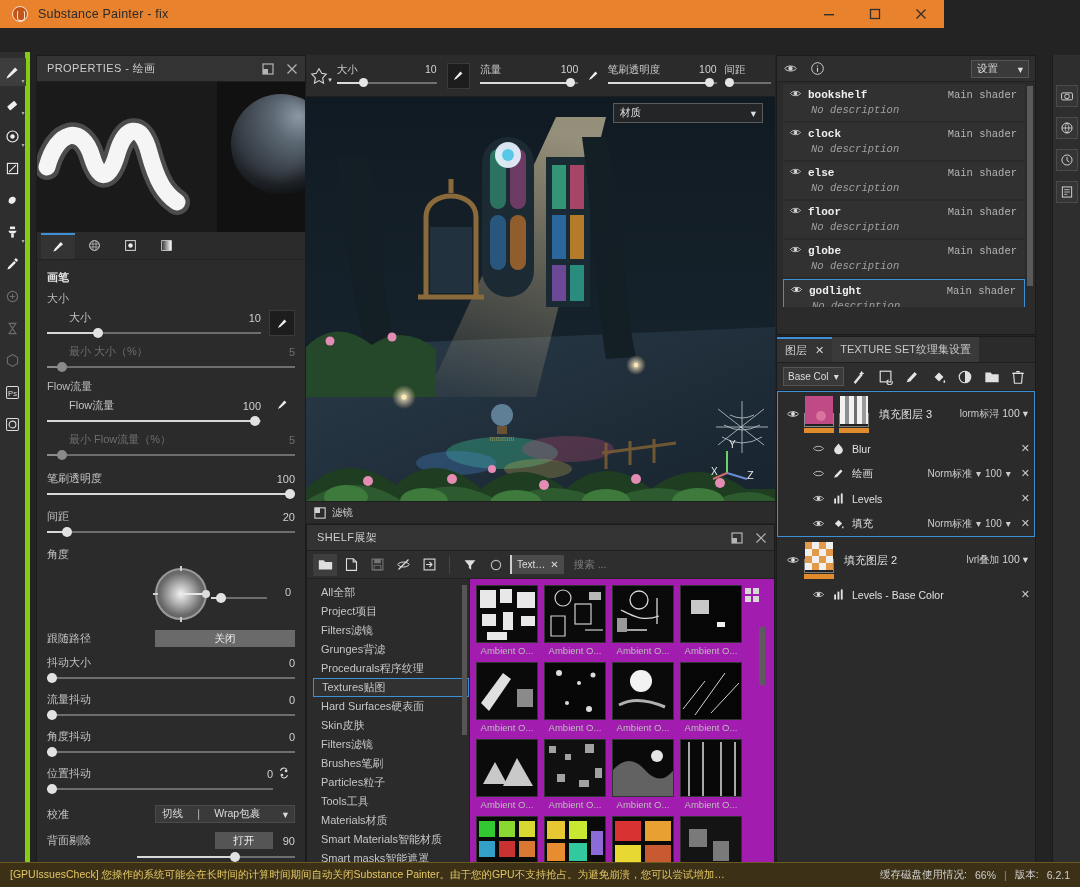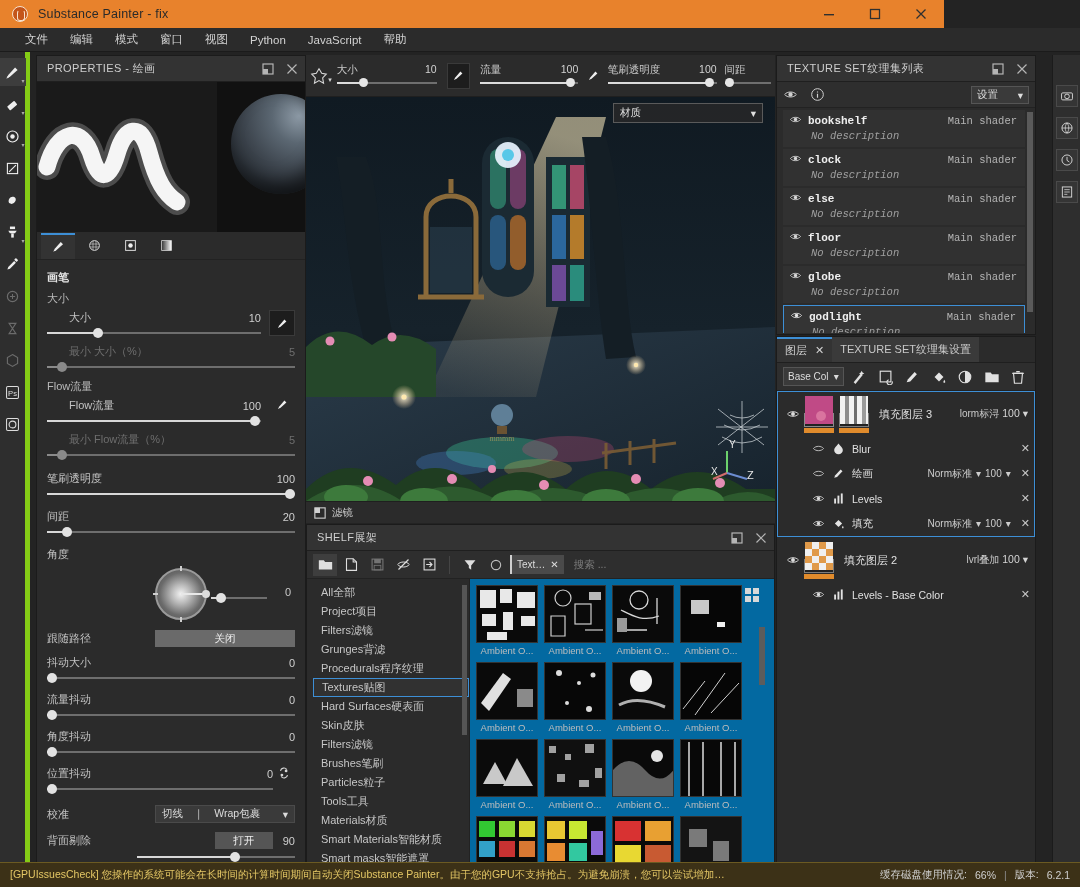--- a/index.html
+++ b/index.html
@@ -169,21 +169,21 @@
   .chip {
     height:19px; background:#4a4a4a; border-left:2px solid #cfcfcf; display:flex; align-items:center;
     padding:0 5px; gap:5px; color:#ddd; font-size:10px;
   }
   .searchbox { flex:1; height:19px; display:flex; align-items:center; padding-left:8px; color:#7d7d7d; font-size:10.5px; }
   .shelf-body { display:flex; height:283px; }
   .shelf-cats { width:163px; background:#2b2b2b; padding:4px 0 0 6px; overflow:hidden; border-right:1px solid #222; position:relative; }
   .cat { height:19px; display:flex; align-items:center; padding-left:8px; color:#c6c6c6; font-size:11px; }
   .cat.sel { border:1px solid #3d8fd6; background:#313131; }
   .cat-scroll { position:absolute; right:2px; top:6px; width:5px; height:150px; background:#555; }
-  .shelf-grid { flex:1; background:#0369a1; padding:6px 0 0 6px; position:relative; overflow:hidden; }
+  .shelf-grid { flex:1; background:#a21caf; padding:6px 0 0 6px; position:relative; overflow:hidden; }
   .grid-inner { display:flex; flex-wrap:wrap; gap:6px; width:268px; }
   .asset { width:62px; }
   .asset .thumb { width:62px; height:58px; background:#111; border:1px solid #333; overflow:hidden; position:relative; }
   .asset .alabel { font-size:9.5px; color:#bdbdbd; margin-top:2px; text-align:center; white-space:nowrap; overflow:hidden; }
   .grid-right { position:absolute; right:6px; top:6px; width:26px; }
   .gridview { width:20px; height:20px; display:flex; align-items:center; justify-content:center; color:#d0d0d0; }
   .grid-scroll { position:absolute; right:3px; top:42px; width:6px; height:58px; background:#5c5c5c; }
 
   
   #texset { left:776px; top:55px; width:260px; height:280px; }
@@ -266,30 +266,20 @@
           </svg>
       </div>
       <div class="tb-btn">
         <svg width="12" height="12" viewBox="0 0 12 12">
             <path d="M1.5 1.5 L10.5 10.5 M10.5 1.5 L1.5 10.5" stroke="currentColor" stroke-width="1.3" fill="none"></path>
           </svg>
       </div>
     </div>
   </div>
 
-  <div class="menubar">
-    <div class="menu-item">文件</div>
-    <div class="menu-item">编辑</div>
-    <div class="menu-item">模式</div>
-    <div class="menu-item">窗口</div>
-    <div class="menu-item">视图</div>
-    <div class="menu-item">Python</div>
-    <div class="menu-item">JavaScript</div>
-    <div class="menu-item">帮助</div>
-  </div>
 
   <div class="lefttools">
     <div class="ltool sel">
       <svg width="17" height="17" viewBox="0 0 20 20">
           <path d="M3 17 L5 13 L13 4 L16 7 L7 15 Z" fill="#eee"></path>
           <path d="M3 17 L6 16 L4 14 Z" fill="#ddd"></path>
         </svg>
       <span class="car">▾</span>
     </div>
     <div class="ltool">
@@ -1083,36 +1073,20 @@
                 <rect x="9" y="9" width="6" height="6" fill="#d8d8d8"></rect>
               </svg>
           </div>
           <div class="grid-scroll"></div>
         </div>
       </div>
     </div>
   </div>
 
   <div class="panel" id="texset">
-    <div class="panel-head">
-      <span class="panel-title">TEXTURE SET纹理集列表</span>
-      <div class="hbtns">
-        <div class="hb">
-          <svg width="12" height="12" viewBox="0 0 12 12">
-              <rect x="1" y="1" width="10" height="10" fill="none" stroke="currentColor" stroke-width="1.2"></rect>
-              <rect x="1" y="6" width="5" height="5" fill="currentColor"></rect>
-            </svg>
-        </div>
-        <div class="hb">
-          <svg width="12" height="12" viewBox="0 0 12 12">
-              <path d="M1.5 1.5 L10.5 10.5 M10.5 1.5 L1.5 10.5" stroke="currentColor" stroke-width="1.2"></path>
-            </svg>
-        </div>
-      </div>
-    </div>
 
     <div class="ts-tools">
       <span class="ts-ico">
         <svg width="15" height="15" viewBox="0 0 18 18">
             <path d="M2 9 C5 5, 13 5, 16 9 C13 13, 5 13, 2 9 Z" fill="none" stroke="#d0d0d0" stroke-width="1.2"></path>
             <circle cx="9" cy="9" r="2.6" fill="#d0d0d0"></circle>
           </svg>
       </span>
       <span class="ts-ico">
         <svg width="15" height="15" viewBox="0 0 18 18">

